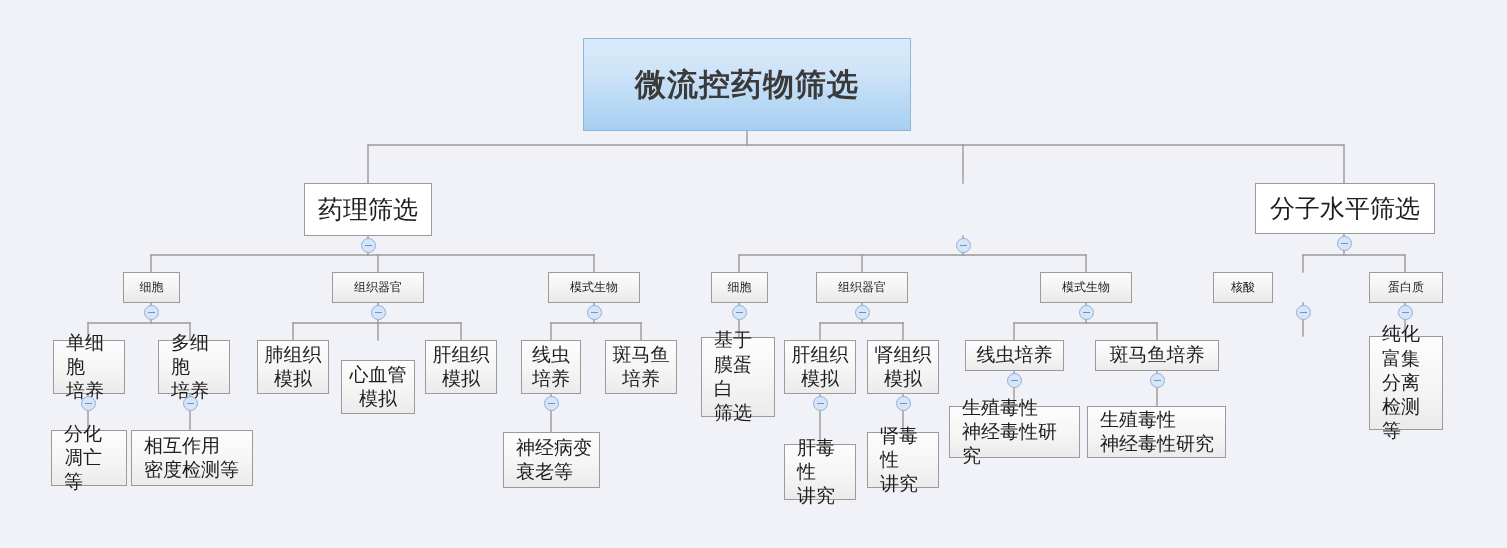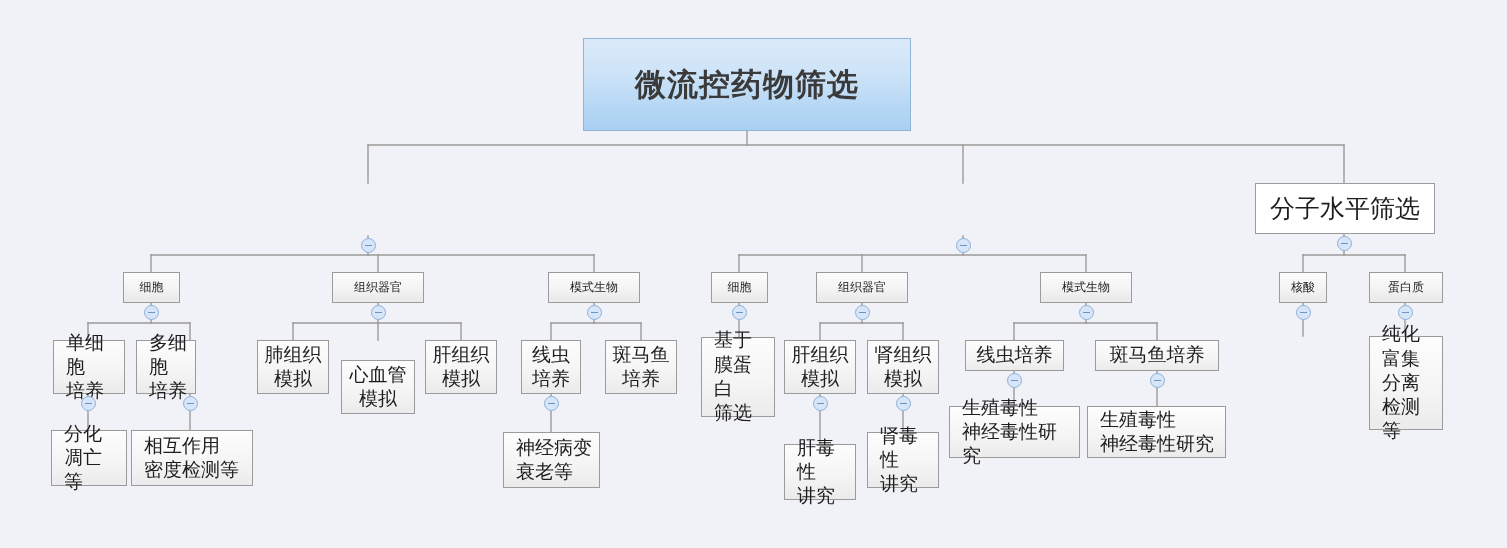--- a/index.html
+++ b/index.html
@@ -156,20 +156,23 @@
       <path d="M1303,303 L1303,336"></path>
 
       <path d="M1405,303 L1405,336"></path>
     </g>
   </svg>
 
   <div class="node n-root" style="left:583px;top:38px;width:328px;height:93px;">
     <span>微流控药物筛选</span>
   </div>
 
+  <div class="node n-l2" style="left:304px;top:183px;width:128px;height:53px;">
+    <span>药理筛选</span>
+  </div>
   <div class="toggle" style="left:361px;top:238px;"></div>
 
   <div class="toggle" style="left:956px;top:238px;"></div>
 
   <div class="node n-l2" style="left:1255px;top:183px;width:180px;height:51px;">
     <span>分子水平筛选</span>
   </div>
   <div class="toggle" style="left:1337px;top:236px;"></div>
 
   <div class="node n-l3" style="left:123px;top:272px;width:57px;height:31px;">
@@ -186,21 +189,21 @@
     <span>模式生物</span>
   </div>
   <div class="toggle" style="left:587px;top:305px;"></div>
 
   <div class="node n-leaf" style="left:53px;top:340px;width:72px;height:54px;">
     <span>单细胞
 培养</span>
   </div>
   <div class="toggle" style="left:81px;top:396px;"></div>
 
-  <div class="node n-leaf" style="left:136px;top:340px;width:60px;height:54px;">
+  <div class="node n-leaf" style="left:158px;top:340px;width:72px;height:54px;">
     <span>多细胞
 培养</span>
   </div>
   <div class="toggle" style="left:183px;top:396px;"></div>
 
   <div class="node n-leaf" style="left:51px;top:430px;width:76px;height:56px;">
     <span>分化
 凋亡等</span>
   </div>
 
@@ -292,21 +295,21 @@
 
   <div class="node n-leaf" style="left:949px;top:406px;width:131px;height:52px;">
     <span>生殖毒性
 神经毒性研究</span>
   </div>
   <div class="node n-leaf" style="left:1087px;top:406px;width:139px;height:52px;">
     <span>生殖毒性
 神经毒性研究</span>
   </div>
 
-  <div class="node n-l3" style="left:1279px;top:272px;width:48px;height:31px;">
+  <div class="node n-l3" style="left:1213px;top:272px;width:60px;height:31px;">
     <span>核酸</span>
   </div>
   <div class="toggle" style="left:1296px;top:305px;"></div>
 
   <div class="node n-l3" style="left:1369px;top:272px;width:74px;height:31px;">
     <span>蛋白质</span>
   </div>
   <div class="toggle" style="left:1398px;top:305px;"></div>
 
 

